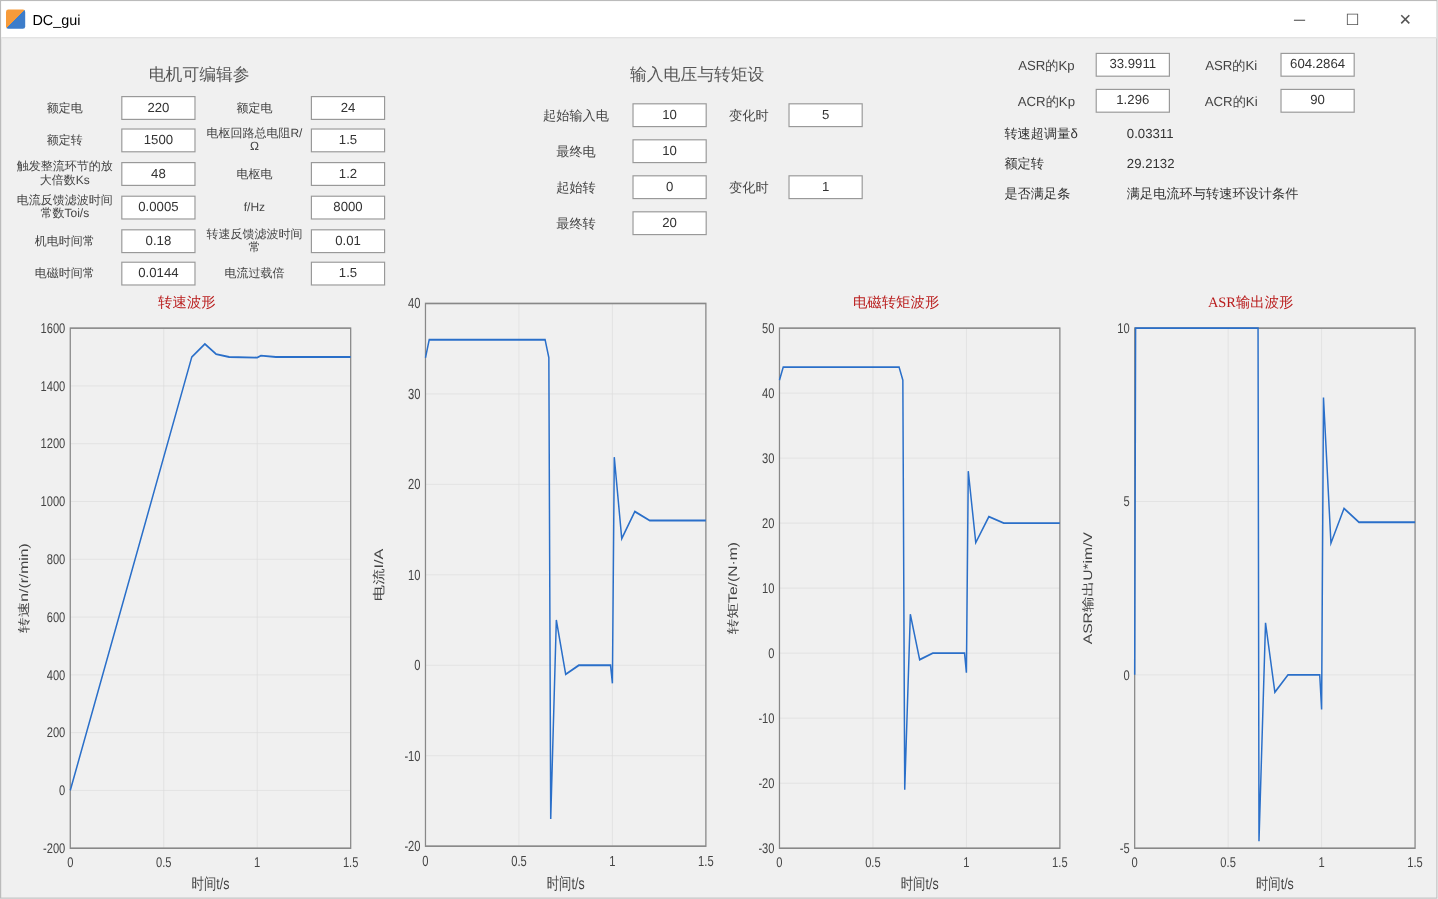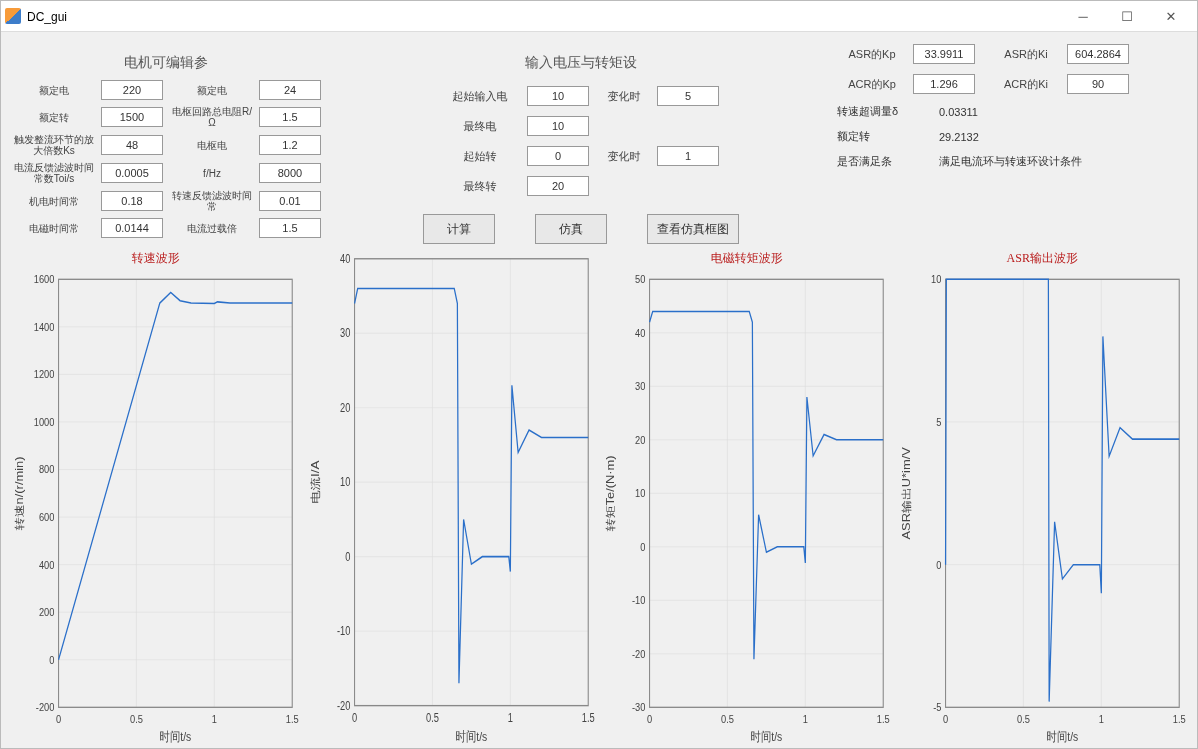--- a/index.html
+++ b/index.html
@@ -105,25 +105,20 @@
             <div class="val" style="visibility: hidden;"></div>
             <div class="lbl">起始转</div>
             <div class="val">0</div>
             <div class="lbl">变化时</div>
             <div class="val">1</div>
             <div class="lbl">最终转</div>
             <div class="val">20</div>
             <div class="lbl"></div>
             <div class="val" style="visibility: hidden;"></div>
           </div>
-      <div class="btnrow">
-        <div class="btn">计算</div>
-        <div class="btn">仿真</div>
-        <div class="btn" style="width:90px">查看仿真框图</div>
-      </div>
     </div>
 
     <div style="flex:1"></div>
 
     <div class="panel panel-right">
       <div class="grid" id="right-grid">
             <div class="lbl">ASR的Kp</div>
             <div class="val">33.9911</div>
             <div class="lbl">ASR的Ki</div>
             <div class="val">604.2864</div>

